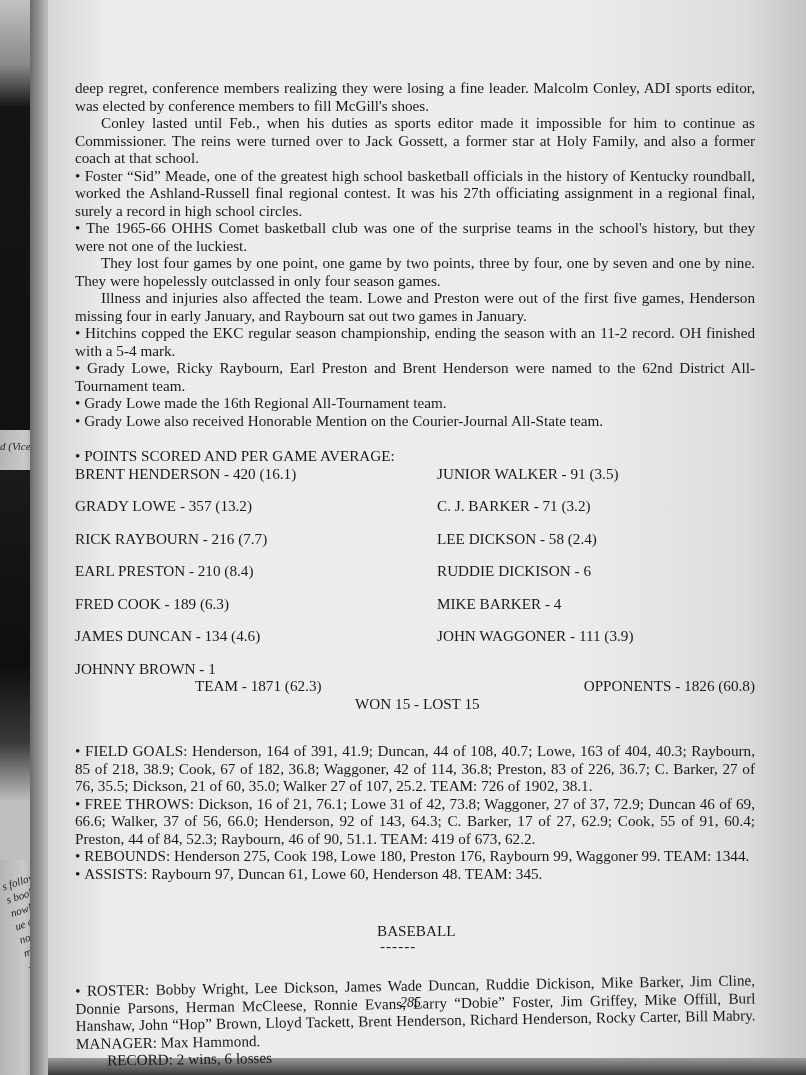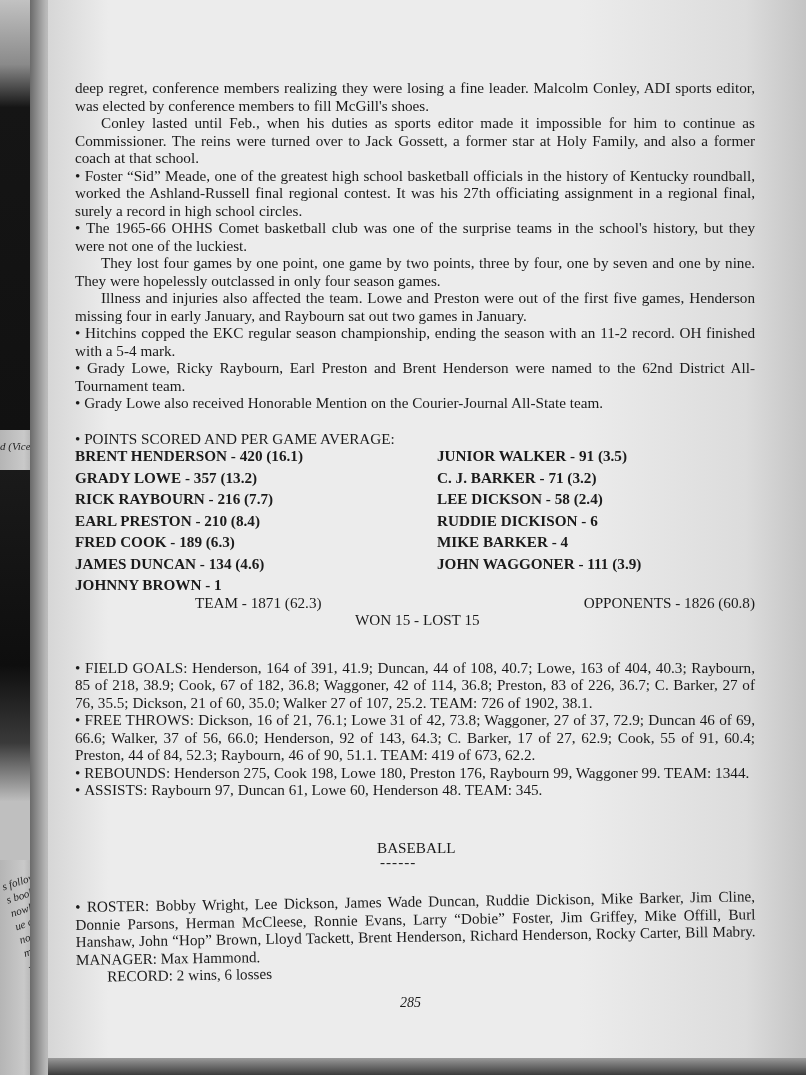--- a/index.html
+++ b/index.html
@@ -98,23 +98,22 @@
     .indent { text-indent: 26px; }
     .bullet::before {
       content: "\2022\00a0";
     }
     .stats-head {
       margin-top: 18px !important;
     }
     .stats-grid {
       display: grid;
       grid-template-columns: 362px 318px;
-      row-gap: 4px;
-      text-align: left;
-      font-weight: bold;
+      row-gap: 15px;
+      text-align: left;
     }
     .stats-grid div { white-space: nowrap; }
     .totals {
       display: grid;
       grid-template-columns: 362px 318px;
       text-align: left;
     }
     .totals .team { padding-left: 120px; }
     .totals .opp { padding-left: 28px; text-align: right; }
     .record {
@@ -181,20 +180,21 @@
 
   <div class="content">
     <p>deep regret, conference members realizing they were losing a fine leader.  Malcolm Conley, ADI sports editor, was elected by conference members to fill McGill's shoes.</p>
     <p class="indent">Conley lasted until Feb., when his duties as sports editor made it impossible for him to continue as Commissioner.  The reins were turned over to Jack Gossett, a former star at Holy Family, and also a former coach at that school.</p>
     <p class="bullet">Foster “Sid” Meade, one of the greatest high school basketball officials in the history of Kentucky roundball, worked the Ashland-Russell final regional contest. It was his 27th officiating assignment in a regional final, surely a record in high school circles.</p>
     <p class="bullet">The 1965-66 OHHS Comet basketball club was one of the surprise teams in the school's history, but they were not one of the luckiest.</p>
     <p class="indent">They lost four games by one point, one game by two points, three by four, one by seven and one by nine.  They were hopelessly outclassed in only four season games.</p>
     <p class="indent">Illness and injuries also affected the team.  Lowe and Preston were out of the first five games, Henderson missing four in early January, and Raybourn sat out two games in January.</p>
     <p class="bullet">Hitchins copped the EKC regular season championship, ending the season with an 11-2 record.  OH finished with a 5-4 mark.</p>
     <p class="bullet">Grady Lowe, Ricky Raybourn, Earl Preston and Brent Henderson were named to the 62nd District All-Tournament team.</p>
+    <p class="bullet">Grady Lowe made the 16th Regional All-Tournament team.</p>
     <p class="bullet">Grady Lowe also received Honorable Mention on the Courier-Journal All-State team.</p>
 
     <p class="bullet stats-head">POINTS SCORED AND PER GAME AVERAGE:</p>
     <div class="stats-grid">
       <div>BRENT HENDERSON - 420 (16.1)</div>
       <div>JUNIOR WALKER - 91 (3.5)</div>
       <div>GRADY LOWE - 357 (13.2)</div>
       <div>C. J. BARKER - 71 (3.2)</div>
       <div>RICK RAYBOURN - 216 (7.7)</div>
       <div>LEE DICKSON - 58 (2.4)</div>

